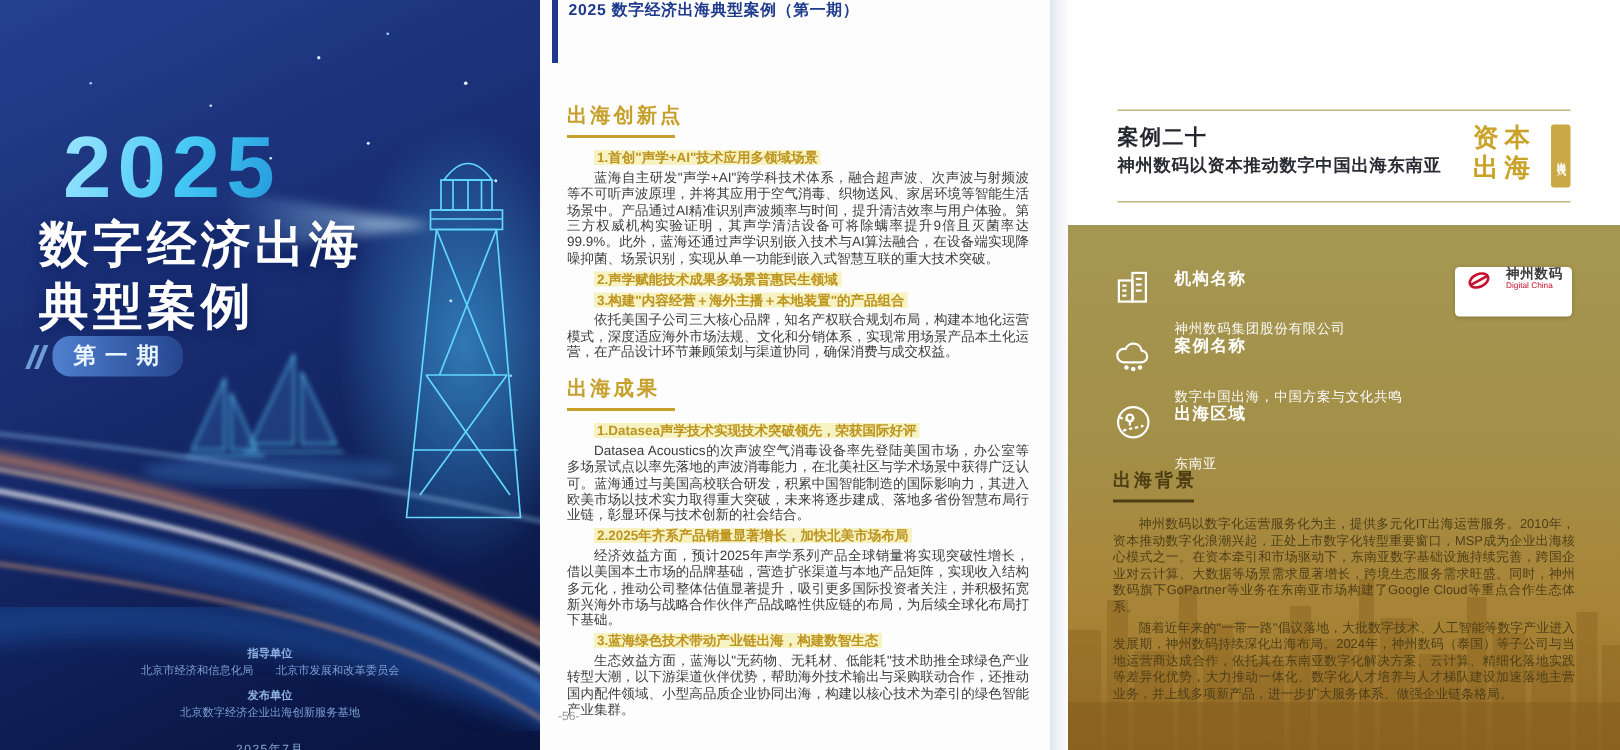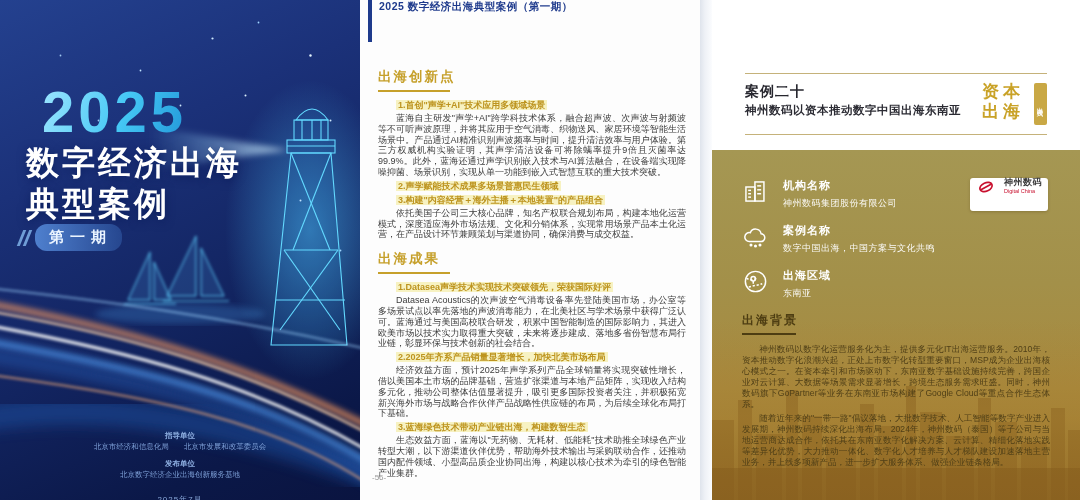--- a/index.html
+++ b/index.html
@@ -58,21 +58,21 @@
   .tag-badge{position:absolute;left:322px;top:83px;width:13px;height:42px;background:#c9a845;border-radius:2px;
     color:#fff;font-size:6.5px;writing-mode:vertical-rl;text-align:center;line-height:13px;letter-spacing:1px}
 
   .gold{position:absolute;left:0;top:150px;width:368px;height:350px;overflow:hidden;
     background:linear-gradient(180deg,#a59753 0%,#a39049 38%,#a78a3f 68%,#9a7c33 100%)}
   .gold .haze{position:absolute;left:0;bottom:0;width:100%;height:180px;
     background:linear-gradient(180deg,rgba(167,138,63,0) 0%,rgba(170,125,45,.45) 55%,rgba(150,105,35,.6) 100%)}
   .info-item{position:absolute;left:30px;display:flex;align-items:flex-start}
   .info-icon{width:27px;height:27px;margin-right:14px;flex:none}
   .info-label{font-size:11px;font-weight:800;color:#fff;letter-spacing:1px}
-  .info-value{font-size:9px;color:rgba(255,255,255,.95);margin-top:4px;letter-spacing:.5px}
+  .info-value{font-size:9px;color:rgba(255,255,255,.95);margin-top:20px;letter-spacing:.5px}
   .it1{top:28px}.it2{top:73px}.it3{top:118px}
   .logo-box{position:absolute;left:258px;top:28px;width:78px;height:33px;background:#fff;border-radius:3px;
     display:flex;align-items:flex-start;justify-content:center;gap:8px;box-shadow:0 1px 3px rgba(60,40,0,.25)}
   .logo-text{line-height:1}
   .logo-text .cn{font-size:9px;font-weight:800;color:#3a3a3a;letter-spacing:.5px}
   .logo-text .en{font-size:5.5px;color:#c8102e;margin-top:2px}
   .bg-sec{position:absolute;left:30px;top:162px;width:308px}
   .bg-title{font-size:12px;font-weight:800;color:#4d3d12;letter-spacing:2px}
   .bg-rule{width:54px;height:2px;background:#4d3d12;margin:4px 0 9px}
   .bg-p{font-size:8.6px;line-height:11px;color:#4f3f17;text-align:justify;text-indent:2em;margin-bottom:3px}

